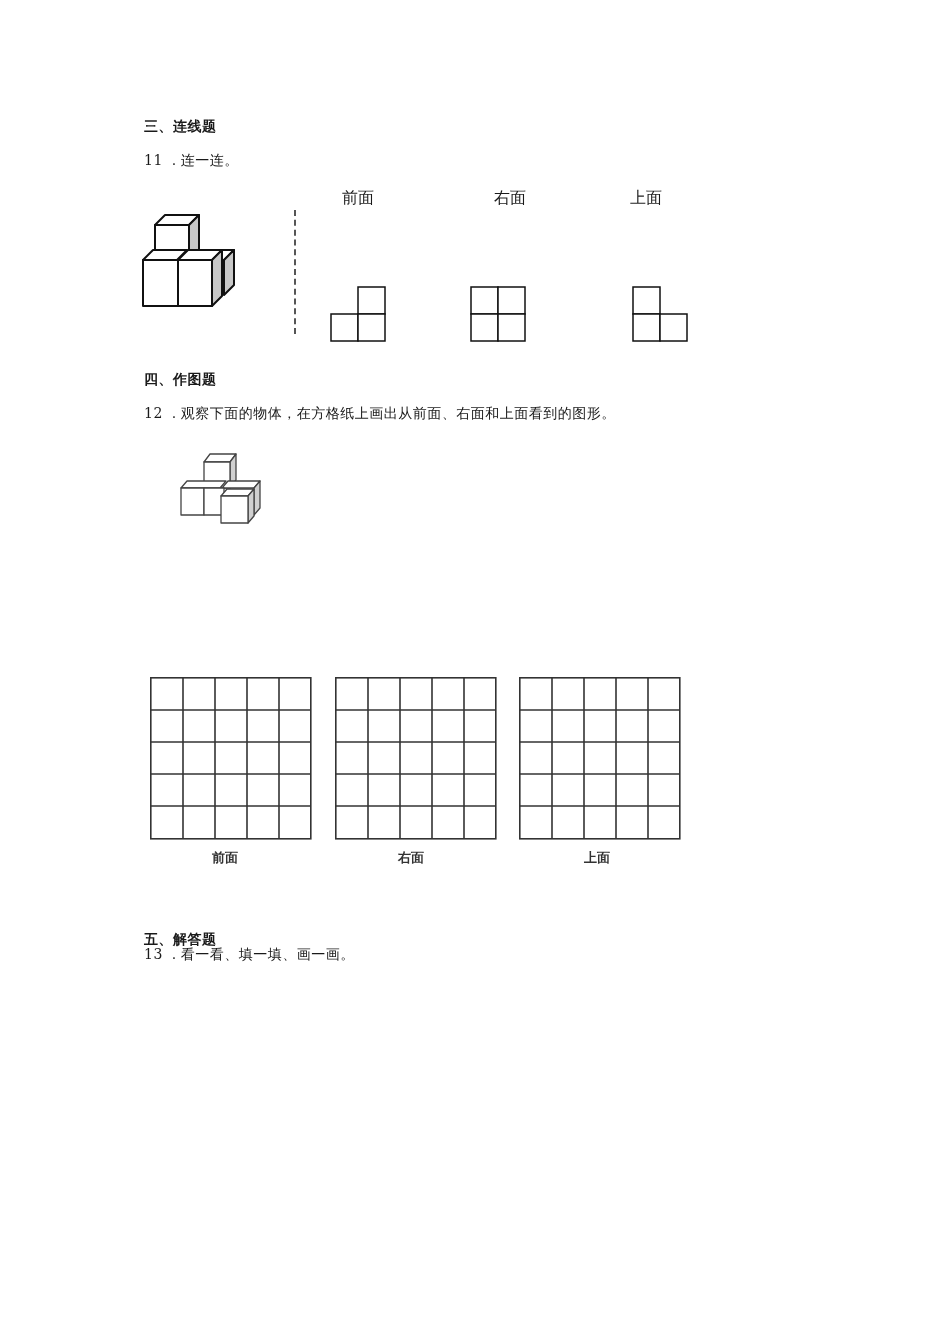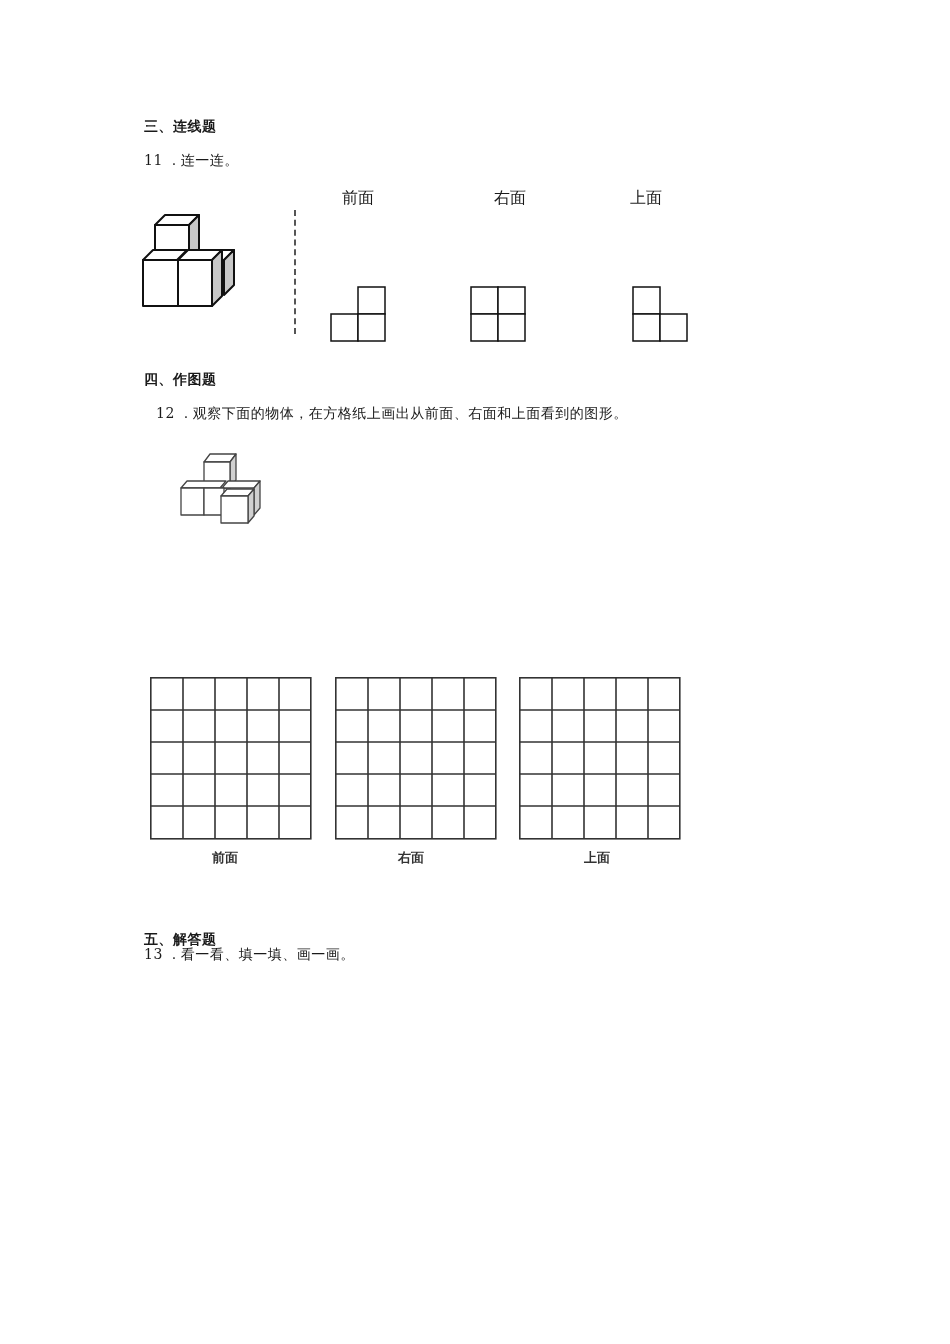--- a/index.html
+++ b/index.html
@@ -64,21 +64,21 @@
 </svg>
 <svg style="left:632px; top:286px;" width="58" height="58">
   <g stroke="#111" stroke-width="1.5" fill="#fff">
     <rect x="1" y="1" width="27" height="27"></rect>
     <rect x="1" y="28" width="27" height="27"></rect>
     <rect x="28" y="28" width="27" height="27"></rect>
   </g>
 </svg>
 
 <div class="abs heading" style="left:144px; top:371px;text-align:right;">四、作图题</div>
-<div class="abs question" style="left:156px; top:405px;">
+<div class="abs question" style="left:144px; top:405px;">
   <span class="qnum">12</span>
   <span style="margin:0 4px;">.</span><span>观察下面的物体，在方格纸上画出从前面、右面和上面看到的图形。</span>
 </div>
 
 <svg style="left:178px; top:450px;" width="90" height="80">
   <g stroke="#444" stroke-width="1.3" fill="#fff" stroke-linejoin="round">
 
     <polygon points="26,12 52,12 58,4 32,4"></polygon>
     <polygon points="52,12 58,4 58,30 52,38" fill="#d0d0d0"></polygon>
     <rect x="26" y="12" width="26" height="26"></rect>

